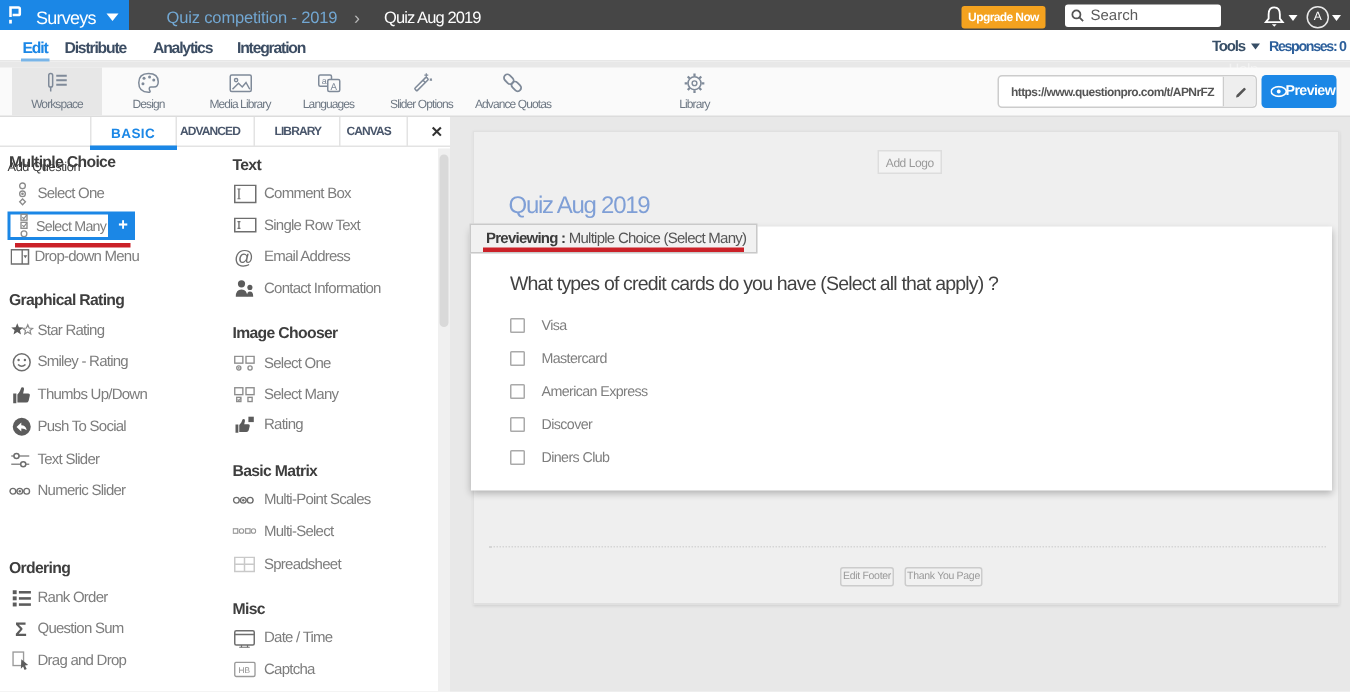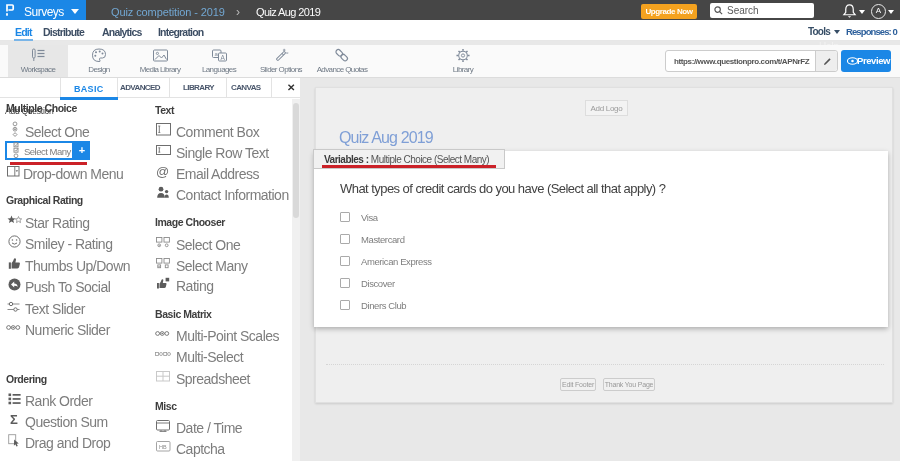--- a/index.html
+++ b/index.html
@@ -60,21 +60,21 @@
 .tab { position:absolute; top:5px; font-size:8px; color:#49566b; font-weight:bold; letter-spacing:-0.6px; white-space:nowrap; }
 #tab-basic { left:74px; top:5.5px; color:#1b87e6; font-size:9px; letter-spacing:0.3px; }
 #basicline { position:absolute; left:60px; top:19px; width:58px; height:3px; background:#1b87e6; }
 #tab-adv { left:120px; } #tab-lib { left:183px; } #tab-canvas { left:231px; }
 .tsep { position:absolute; top:0; width:1px; height:20px; background:#e3e3e3; }
 #sbx { position:absolute; left:287px; top:4px; font-size:10px; color:#333; font-weight:bold; }
 #sbscroll { position:absolute; left:292px; top:21px; width:8px; height:362px; background:#f0f0f0; }
 #sbthumb { position:absolute; left:1px; top:4px; width:6px; height:115px; background:#d9d9d9; border-radius:3px; }
 .shead { position:absolute; font-size:10.5px; font-weight:bold; color:#3e3e3e; letter-spacing:-0.45px; white-space:nowrap; }
 .sitem { position:absolute; height:14px; }
-.sitem .tx { position:absolute; top:1px; font-size:14px; color:#7d7d7d; letter-spacing:-0.5px; white-space:nowrap; }
+.sitem .tx { position:absolute; top:1px; font-size:10px; color:#7d7d7d; letter-spacing:-0.5px; white-space:nowrap; }
 .sitem svg { position:absolute; }
 .sg { position:absolute; font-weight:bold; color:#5c5c5c; }
 .c1 .tx { left:19px; } .c2 .tx { left:21px; }
 #selmany { position:absolute; left:5px; top:63px; width:69px; height:19px; border:2px solid #1b87e6; background:#fff; }
 #selmany .tx { position:absolute; left:17px; top:3px; font-size:9.5px; color:#7d7d7d; letter-spacing:-0.5px; white-space:nowrap; }
 #smplus { position:absolute; left:74px; top:63px; width:16px; height:19px; background:#1b87e6; color:#fff; font-size:11px; font-weight:bold; text-align:center; line-height:18px; }
 #smred { position:absolute; left:10px; top:84px; width:77px; height:2.5px; background:#cb2128; }
 
 
 #main { position:absolute; left:300px; top:78px; width:600px; height:383px; background:#e8e8e8; }
@@ -483,17 +483,17 @@
         </div>
     <div class="cbrow" style="top:127px">
           <span class="box"></span>
           <span class="lb">Discover</span>
         </div>
     <div class="cbrow" style="top:149px">
           <span class="box"></span>
           <span class="lb">Diners Club</span>
         </div>
   </div>
-  <div id="prevbox"><b>Variables :</b> Multiple Choice (Select Many)</div>
+  <div id="prevbox"><b>Previewing :</b> Multiple Choice (Select Many)</div>
   <div id="redline"></div>
 </div>
 
 </div>
 
 </body></html>

